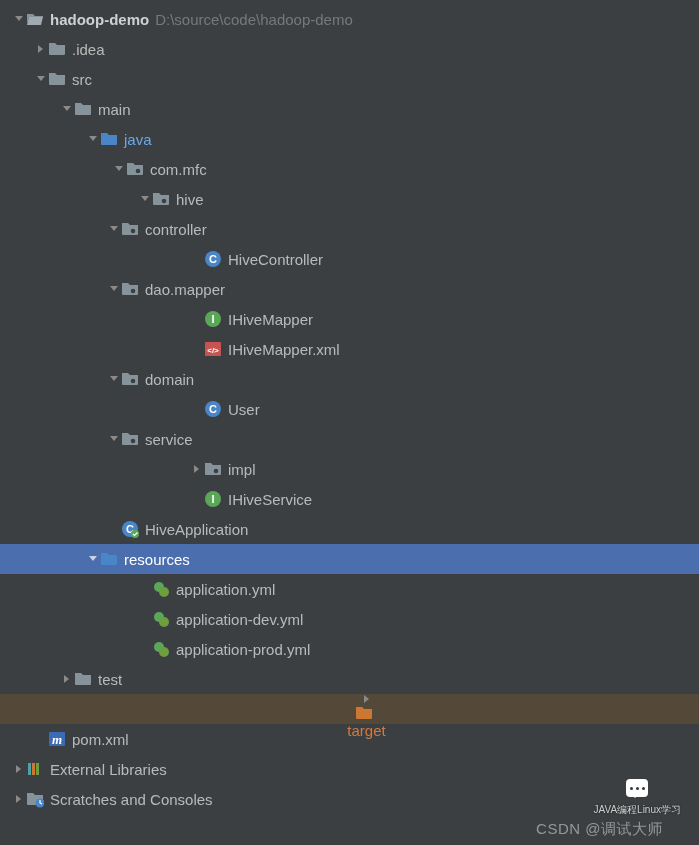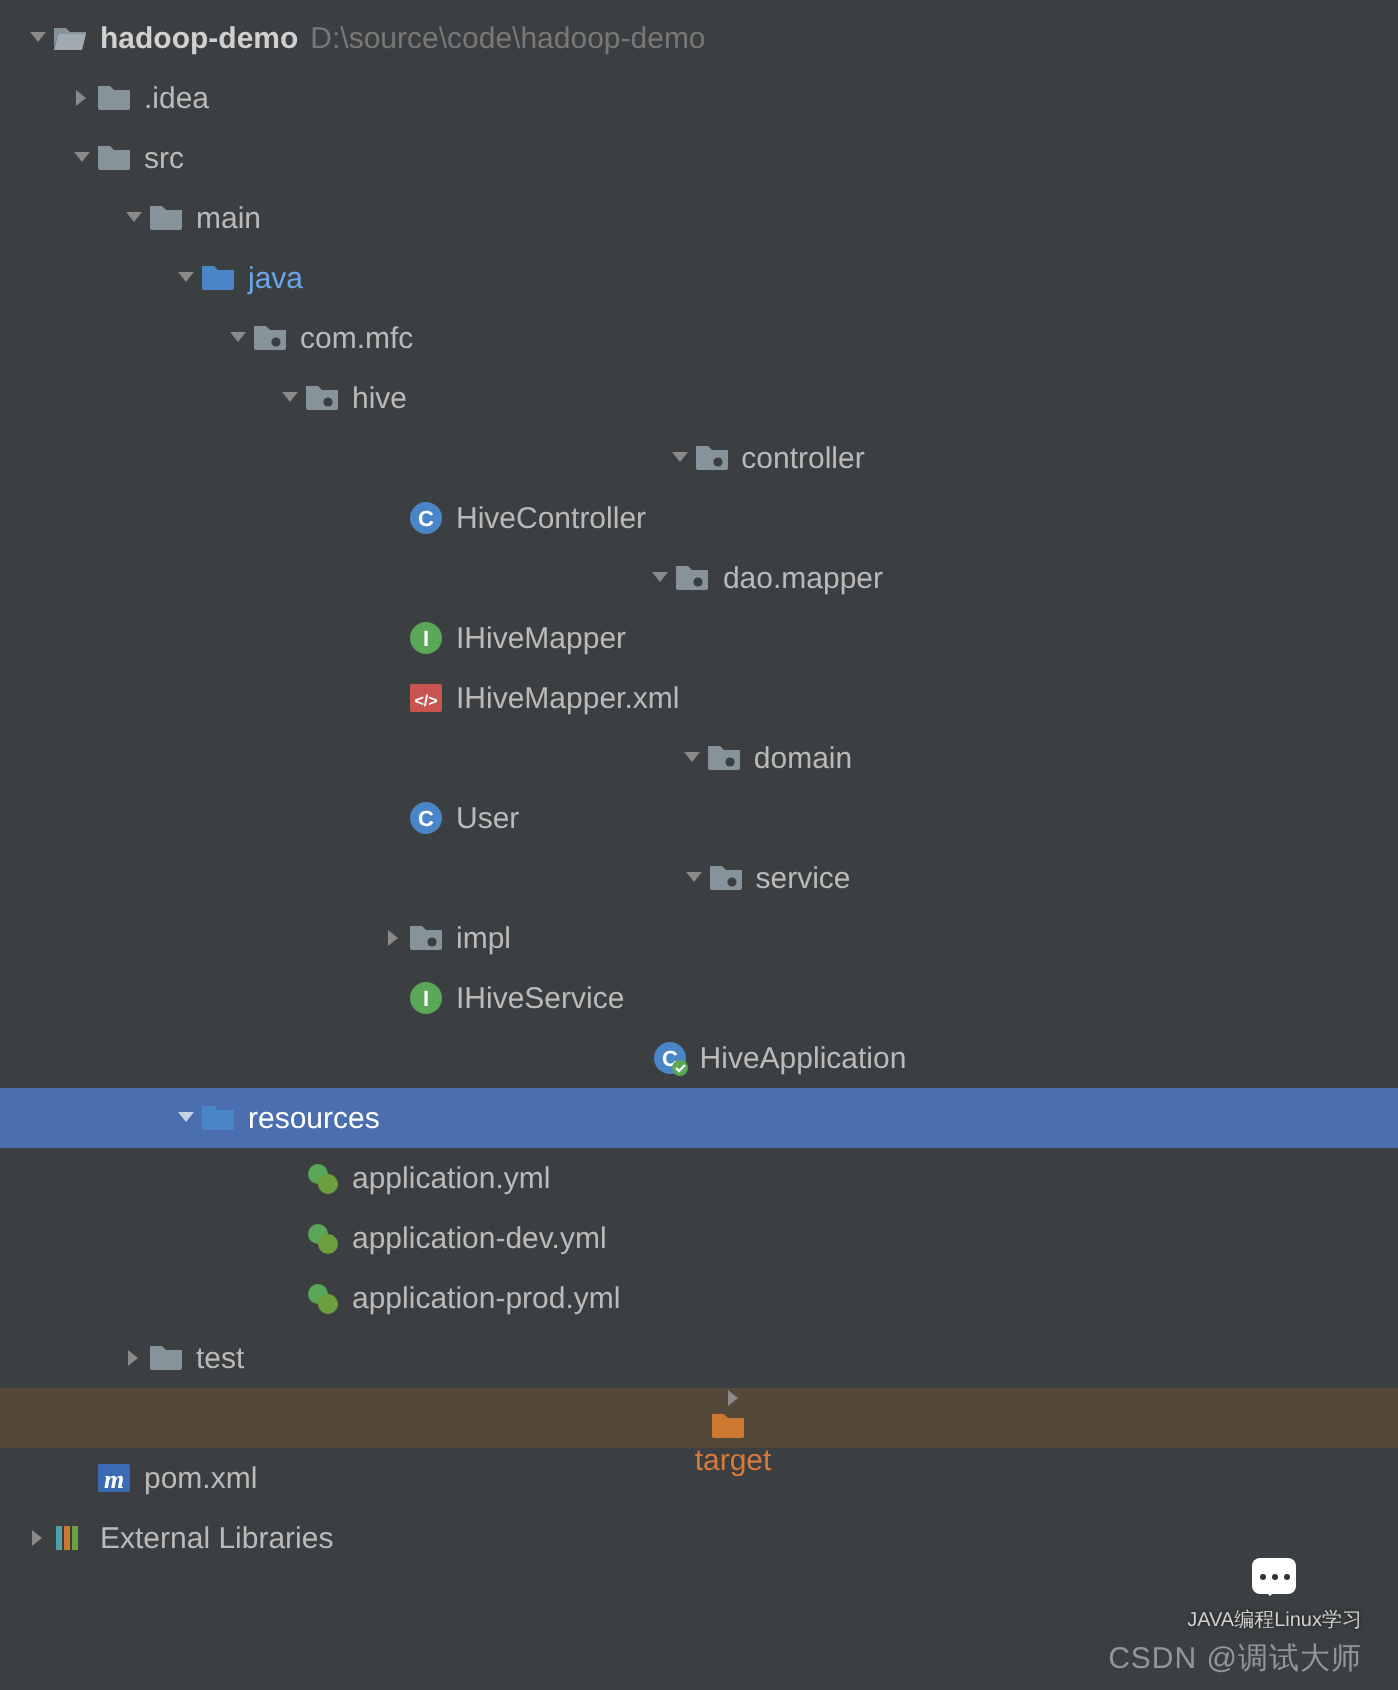--- a/index.html
+++ b/index.html
@@ -39,41 +39,41 @@
   .row.selected .label { color: #fff; }
   .bold { font-weight: 600; color: #d0d0d0; }
   .path { color: #787878; margin-left: 6px; }
   
   .l0 { padding-left: 12px; }
   .l1 { padding-left: 34px; }
   .l2 { padding-left: 60px; }
   .l3 { padding-left: 86px; }
   .l4 { padding-left: 112px; }
   .l5 { padding-left: 138px; }
-  .l6 { padding-left: 66px; justify-content: center; }
+  .l6 { padding-left: 107px; }
   .l7 { padding-left: 190px; }
   .watermark {
     position: absolute; right: 18px; bottom: 28px;
     color: #cfcfcf; font-size: 10px;
     display: flex; align-items: center; gap: 6px;
     text-shadow: 0 0 2px rgba(0,0,0,.6);
     flex-direction: column;
   }
   .watermark .bubble {
     width: 22px; height: 18px; border-radius: 4px;
     background: #fff; position: relative;
   }
   .watermark .bubble::after{
     content:""; position:absolute; bottom:-5px; left:5px;
     border:4px solid transparent; border-top-color:#fff;
   }
   .watermark .dots{position:absolute;inset:0;display:flex;gap:3px;align-items:center;justify-content:center}
   .watermark .dots i{width:3px;height:3px;border-radius:50%;background:#333;display:block}
   .csdn {
-    position: absolute; right: 18px; bottom: 6px;
+    position: absolute; right: 36px; bottom: 6px;
     color: rgba(220,220,220,.55); font-size: 15px; letter-spacing: .5px; margin-top: 48px;
   }
   .blue-text { color: #6aa7e8; }
   .orange-text { color: #d67a3b; }
 </style>
 </head>
 <body>
 
 <svg width="0" height="0" style="position:absolute">
   <defs>
@@ -500,20 +500,33 @@
         </svg>
       </span>
     <span class="icon">
         <svg>
           <use href="#i-lib"></use>
         </svg>
       </span>
     <span class="label">External Libraries</span>
   </div>
 
+  <div class="row l0">
+    <span class="arrow">
+        <svg>
+          <use href="#arr-right"></use>
+        </svg>
+      </span>
+    <span class="icon">
+        <svg>
+          <use href="#i-scratch"></use>
+        </svg>
+      </span>
+    <span class="label">Scratches and Consoles</span>
+  </div>
 
 </div>
 
 <div class="watermark">
   <span class="bubble">
       <span class="dots">
         <i></i>
         <i></i>
         <i></i>
       </span>

